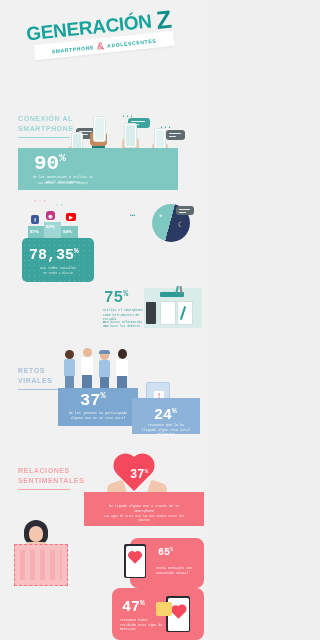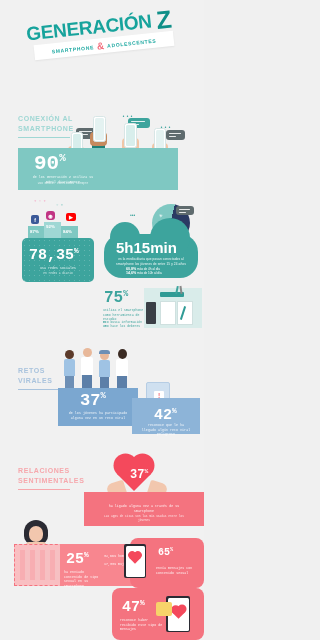--- a/index.html
+++ b/index.html
@@ -215,30 +215,20 @@
     <div style="position:absolute; inset:0; border-radius:50%; background:linear-gradient(105deg,#7fc8c2 0 48%,#2b3a63 48% 100%);"></div>
     <div style="position:absolute; left:7px; top:8px; color:#fff; font-size:6px;">☀</div>
     <div style="position:absolute; right:8px; top:17px; color:#ffd98a; font-size:7px;">☾</div>
   </div>
   <div class="bubble" style="position:absolute; left:176px; top:206px; width:18px; height:9px; background:#5f6b6e; border-radius:3px;">
     <i style="left:3px; top:3px; width:11px;"></i>
       <i style="left:3px; top:6px; width:7px;"></i>
   </div>
   <div style="position:absolute; left:130px; top:212px; color:#3da49d; font-size:5px;">•••</div>
 
-  <div class="cloud" style="left:104px; top:234px; width:94px; height:44px;">
-    <div class="bignum" style="font-size:15px; position:absolute; left:12px; top:6px; z-index:2;">5h15min</div>
-    <div class="cap" style="position:absolute; left:10px; top:23px; width:74px; text-align:center; z-index:2;">es la media diaria que pasan conectados al smartphone los jóvenes de entre 15 y 24 años</div>
-    <div class="stat-row" style="position:absolute; left:22px; top:33px; z-index:2;">
-      <b>60,8%</b> <span>más de 4h al día</span>
-    </div>
-    <div class="stat-row" style="position:absolute; left:22px; top:37px; z-index:2;">
-      <b>14,6%</b> <span>más de 10h al día</span>
-    </div>
-  </div>
 
   <div class="blk" style="left:100px; top:282px; width:104px; height:48px;">
     <div class="bignum" style="font-size:16px; position:absolute; left:4px; top:8px; color:#3da49d;">
       <span>75</span><span class="pct">%</span>
     </div>
     <div style="position:absolute; left:3px; top:26px; width:42px; font-size:3.2px; line-height:4.6px; color:#3da49d;">utiliza el smartphone como herramienta de estudio</div>
     <div style="position:absolute; left:3px; top:38px; font-size:3.1px; color:#3da49d;">
       <b>51%</b> <span>busca información</span>
     </div>
     <div style="position:absolute; left:3px; top:42px; font-size:3.1px; color:#3da49d;">
@@ -292,21 +282,21 @@
     </div>
     <div class="cap" style="position:absolute; left:10px; top:23px; width:60px; text-align:center;">de los jóvenes ha participado alguna vez en un reto viral</div>
   </div>
 
   <div class="blk" style="left:146px; top:382px; width:24px; height:30px; background:#cfe0f0; border-radius:2px; border:.8px solid #b6cde4;">
     <div style="position:absolute; left:7px; top:8px; width:10px; height:11px; background:#fff; border-radius:1px;"></div>
     <div style="position:absolute; left:10px; top:9px; color:#f4737f; font-size:7px; font-weight:700;">!</div>
   </div>
   <div class="blk blue-soft" style="left:132px; top:398px; width:68px; height:36px;">
     <div class="bignum" style="font-size:15px; position:absolute; left:22px; top:10px;">
-      <span>42</span><span class="pct">%</span>
+      <span>24</span><span class="pct">%</span>
     </div>
     <div class="cap" style="position:absolute; left:8px; top:25px; width:52px; text-align:center;">reconoce que le ha llegado algún reto viral peligroso</div>
   </div>
 
   <div class="sec-head pink-h" style="left:18px; top:466px;">
     <span class="l">RELACIONES</span>
     <span class="l">SENTIMENTALES</span>
     <span class="rule"></span>
   </div>
 
@@ -326,28 +316,20 @@
 
   <div class="blk" style="left:18px; top:520px; width:40px; height:44px;">
     <div style="position:absolute; left:6px; top:0; width:24px; height:24px; background:#2b2b33; border-radius:12px 12px 8px 8px;"></div>
     <div style="position:absolute; left:11px; top:6px; width:14px; height:16px; background:#f2c7ae; border-radius:7px;"></div>
     <div style="position:absolute; left:8px; top:22px; width:20px; height:22px; background:#f2c7ae; border-radius:3px;"></div>
   </div>
   <div class="blk dash-box" style="left:14px; top:544px; width:54px; height:42px; background:#f9bfc2;">
     <div style="position:absolute; inset:5px; background:repeating-linear-gradient(90deg,#f7aeb2 0 5px,#f6c0c2 5px 10px), repeating-linear-gradient(0deg,#f7aeb200 0 5px,#00000008 5px 10px);"></div>
   </div>
 
-  <div class="blk pink-soft" style="left:60px; top:544px; width:76px; height:42px;">
-    <div class="bignum" style="font-size:15px; position:absolute; left:6px; top:8px;">
-      <span>25</span><span class="pct">%</span>
-    </div>
-    <div class="cap" style="position:absolute; left:4px; top:26px; width:36px;">ha enviado contenido de tipo sexual en su smartphone</div>
-    <div class="cap" style="position:absolute; left:44px; top:10px;">32,66% hombres</div>
-    <div class="cap" style="position:absolute; left:44px; top:18px;">17,33% mujeres</div>
-  </div>
 
   <div class="blk pink-band r8" style="left:130px; top:538px; width:74px; height:50px;">
     <div class="bignum" style="font-size:10px; position:absolute; left:28px; top:10px;">
       <span>65</span><span class="pct">%</span>
     </div>
     <div class="cap" style="position:absolute; left:26px; top:28px; width:44px;">envía mensajes con contenido sexual</div>
   </div>
   <div class="blk" style="left:124px; top:544px; width:22px; height:34px; background:#2b2b33; border-radius:2px;">
     <div style="position:absolute; inset:1.5px; background:#fff; border-radius:1.5px;"></div>
     <div class="heart" style="left:7px; top:10px; width:8px; height:8px;"></div>

